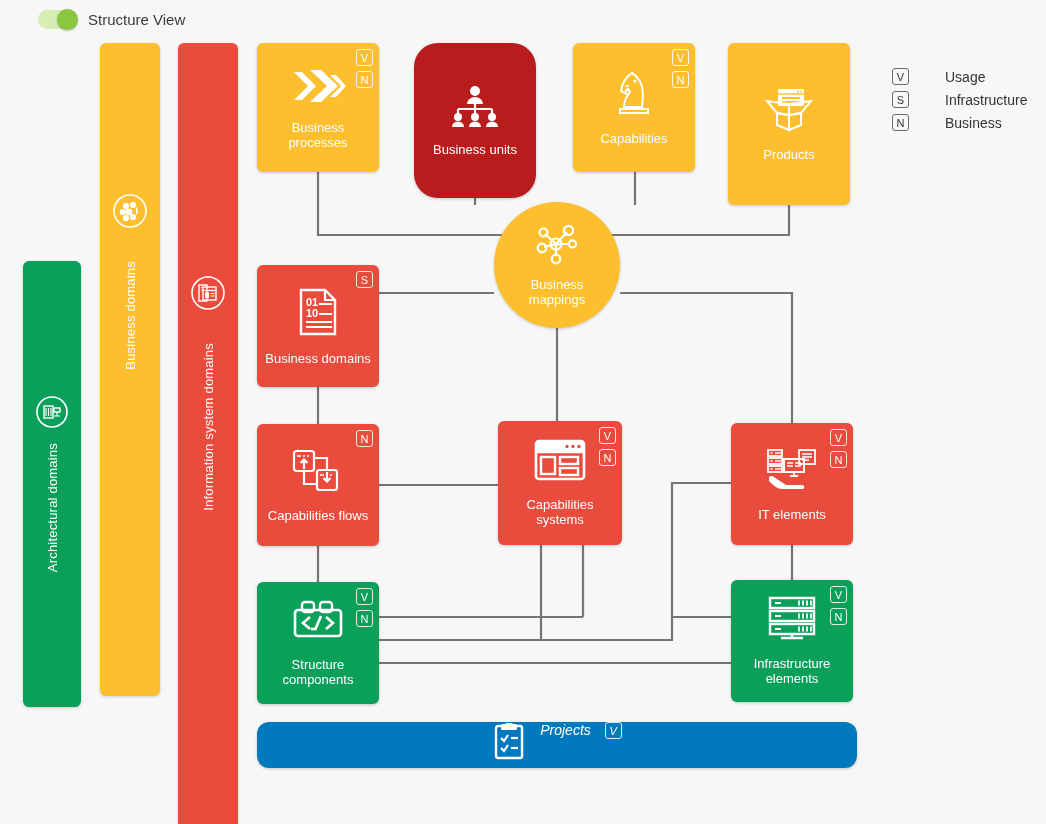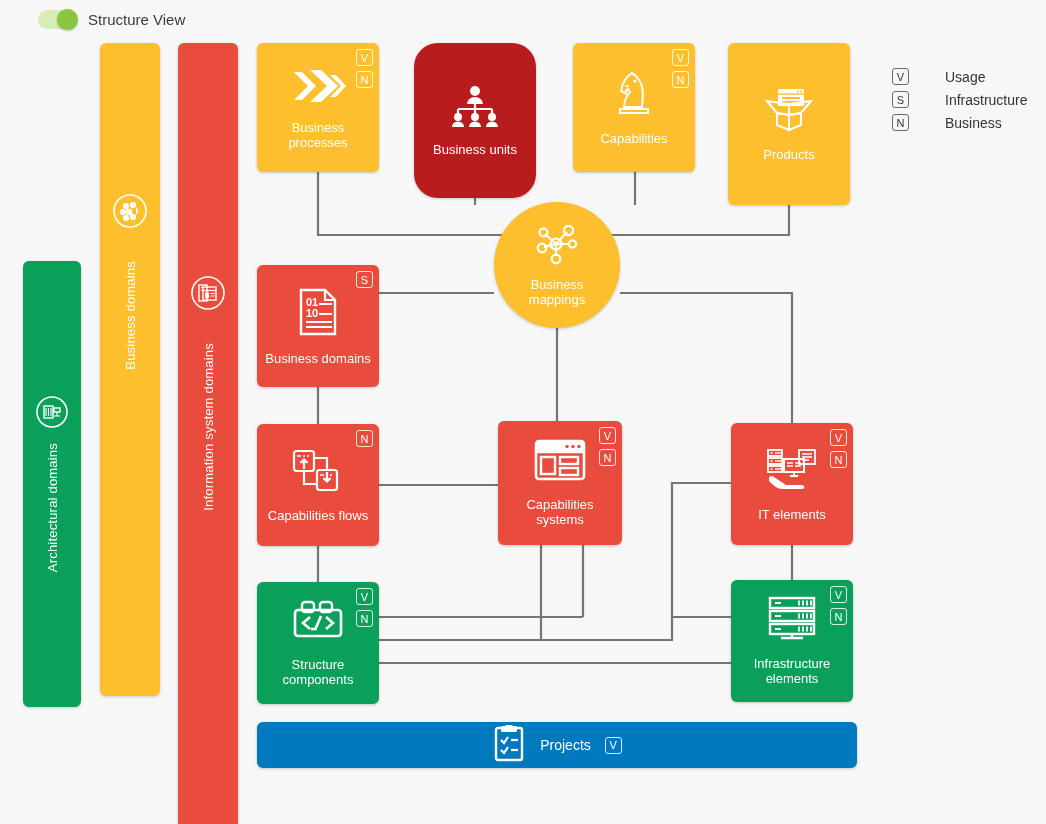--- a/index.html
+++ b/index.html
@@ -115,25 +115,26 @@
     color: #fff;
     display: flex; flex-direction: column;
     align-items: center; justify-content: center;
   }
   #hub .c-icon { margin-bottom: 8px; }
   #hub .c-label { font-size: 13px; line-height: 15px; text-align: center; white-space: pre-line; }
 
   
   #projects {
     position: absolute;
-    border-radius: 6px;
+    border-radius: 12px;
     box-shadow: 0 1px 3px rgba(0,0,0,.2);
-    display: flex; align-items: center; justify-content: center;
+    display: flex; align-items: flex-start; justify-content: center;
     gap: 14px;
     color: #fff;
+    font-style: italic;
   }
   #projects .p-label { font-size: 14px; }
   #projects .badge { position: static; }
 </style>
 </head>
 <body>
 
 <div id="stage">
 
   <div id="toggle-row">

